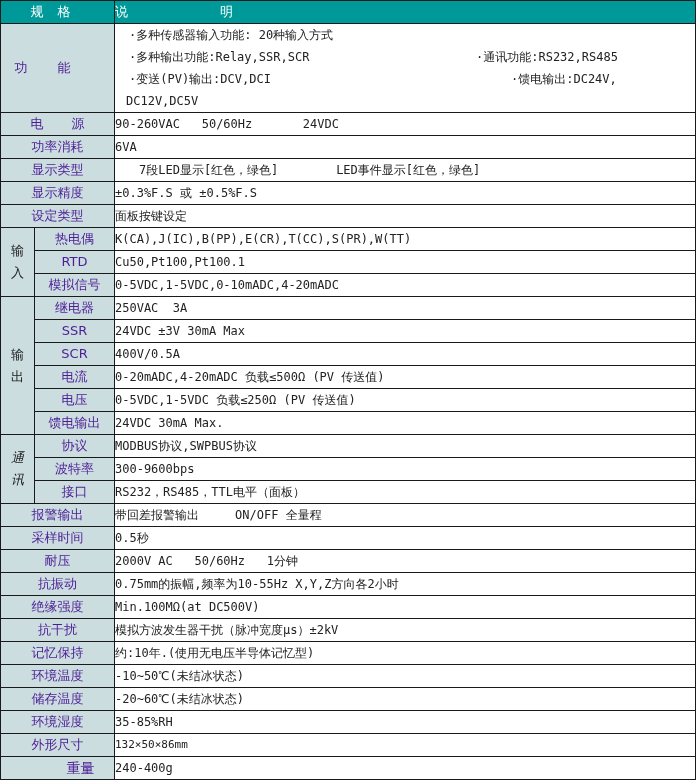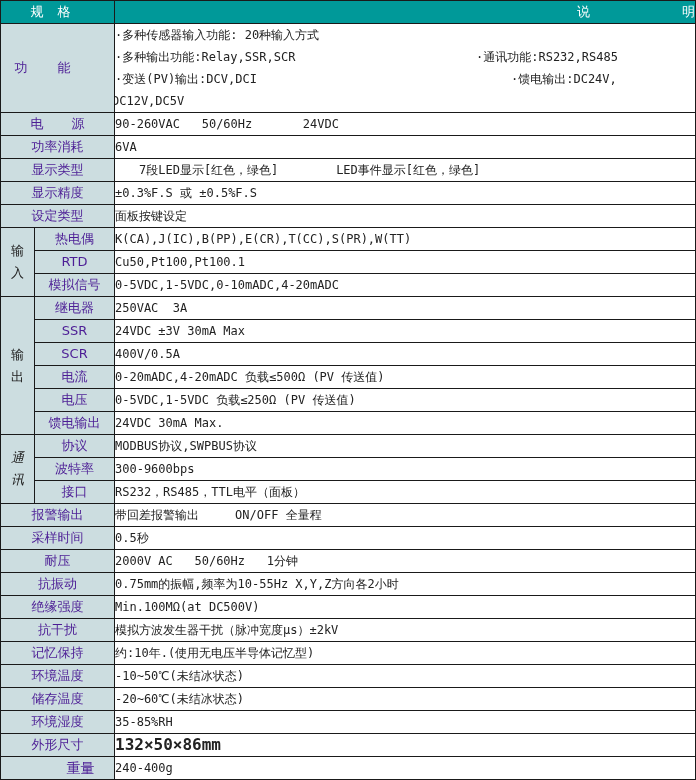--- a/index.html
+++ b/index.html
@@ -24,21 +24,21 @@
     background: #009999;
     color: #ffffff;
     font-weight: normal;
     font-size: 13px;
     font-family: "DejaVu Sans", sans-serif;
     text-align: center;
     height: 22px;
     margin-top: 12px;
   }
   th.hdr.label { letter-spacing: 14px; }
-  th.hdr.desc { text-align: right; padding-left: 0; }
+  th.hdr.desc { text-align: left; padding-left: 0; }
   th.hdr.desc span.a { display: inline-block; margin-left: 0; }
   th.hdr.desc span.b { display: inline-block; margin-left: 92px; }
   td.lbl {
     background: #ccdde0;
     text-align: center;
     font-family: "DejaVu Sans", sans-serif;
     font-size: 13px;
     color: #4c1d95;
   }
   td.grp {
@@ -55,21 +55,21 @@
     padding-left: 4px;
     font-size: 12px;
   }
   td.func {
     height: 88px;
     line-height: 22px;
     padding-left: 3px;
     vertical-align: top;
     white-space: normal;
   }
-  .fline { height: 22px; position: relative; white-space: nowrap; }
+  .fline { height: 22px; position: relative; white-space: nowrap; padding-left: 14px; }
   .fline .right1 { position: absolute; left: 361px; }
   .fline .right2 { position: absolute; left: 396px; }
 </style>
 </head>
 <body>
 
 <table class="spec">
   <colgroup>
     <col style="width:34px">
     <col style="width:80px">
@@ -213,20 +213,20 @@
   <tr>
     <td class="lbl" colspan="2">储存温度</td>
     <td class="val">-20~60℃(未结冰状态)</td>
   </tr>
   <tr>
     <td class="lbl" colspan="2">环境湿度</td>
     <td class="val">35-85%RH</td>
   </tr>
   <tr>
     <td class="lbl" colspan="2">外形尺寸</td>
-    <td class="val" style="font-size:16px;font-weight:bold;">132×50×86mm</td>
+    <td class="val" style="font-size:11px;">132×50×86mm</td>
   </tr>
   <tr>
     <td class="lbl" colspan="2" style="font-size:14px;padding-left:46px;">重量</td>
     <td class="val">240-400g</td>
   </tr>
 </tbody>
   </table>
 
 </body></html>

